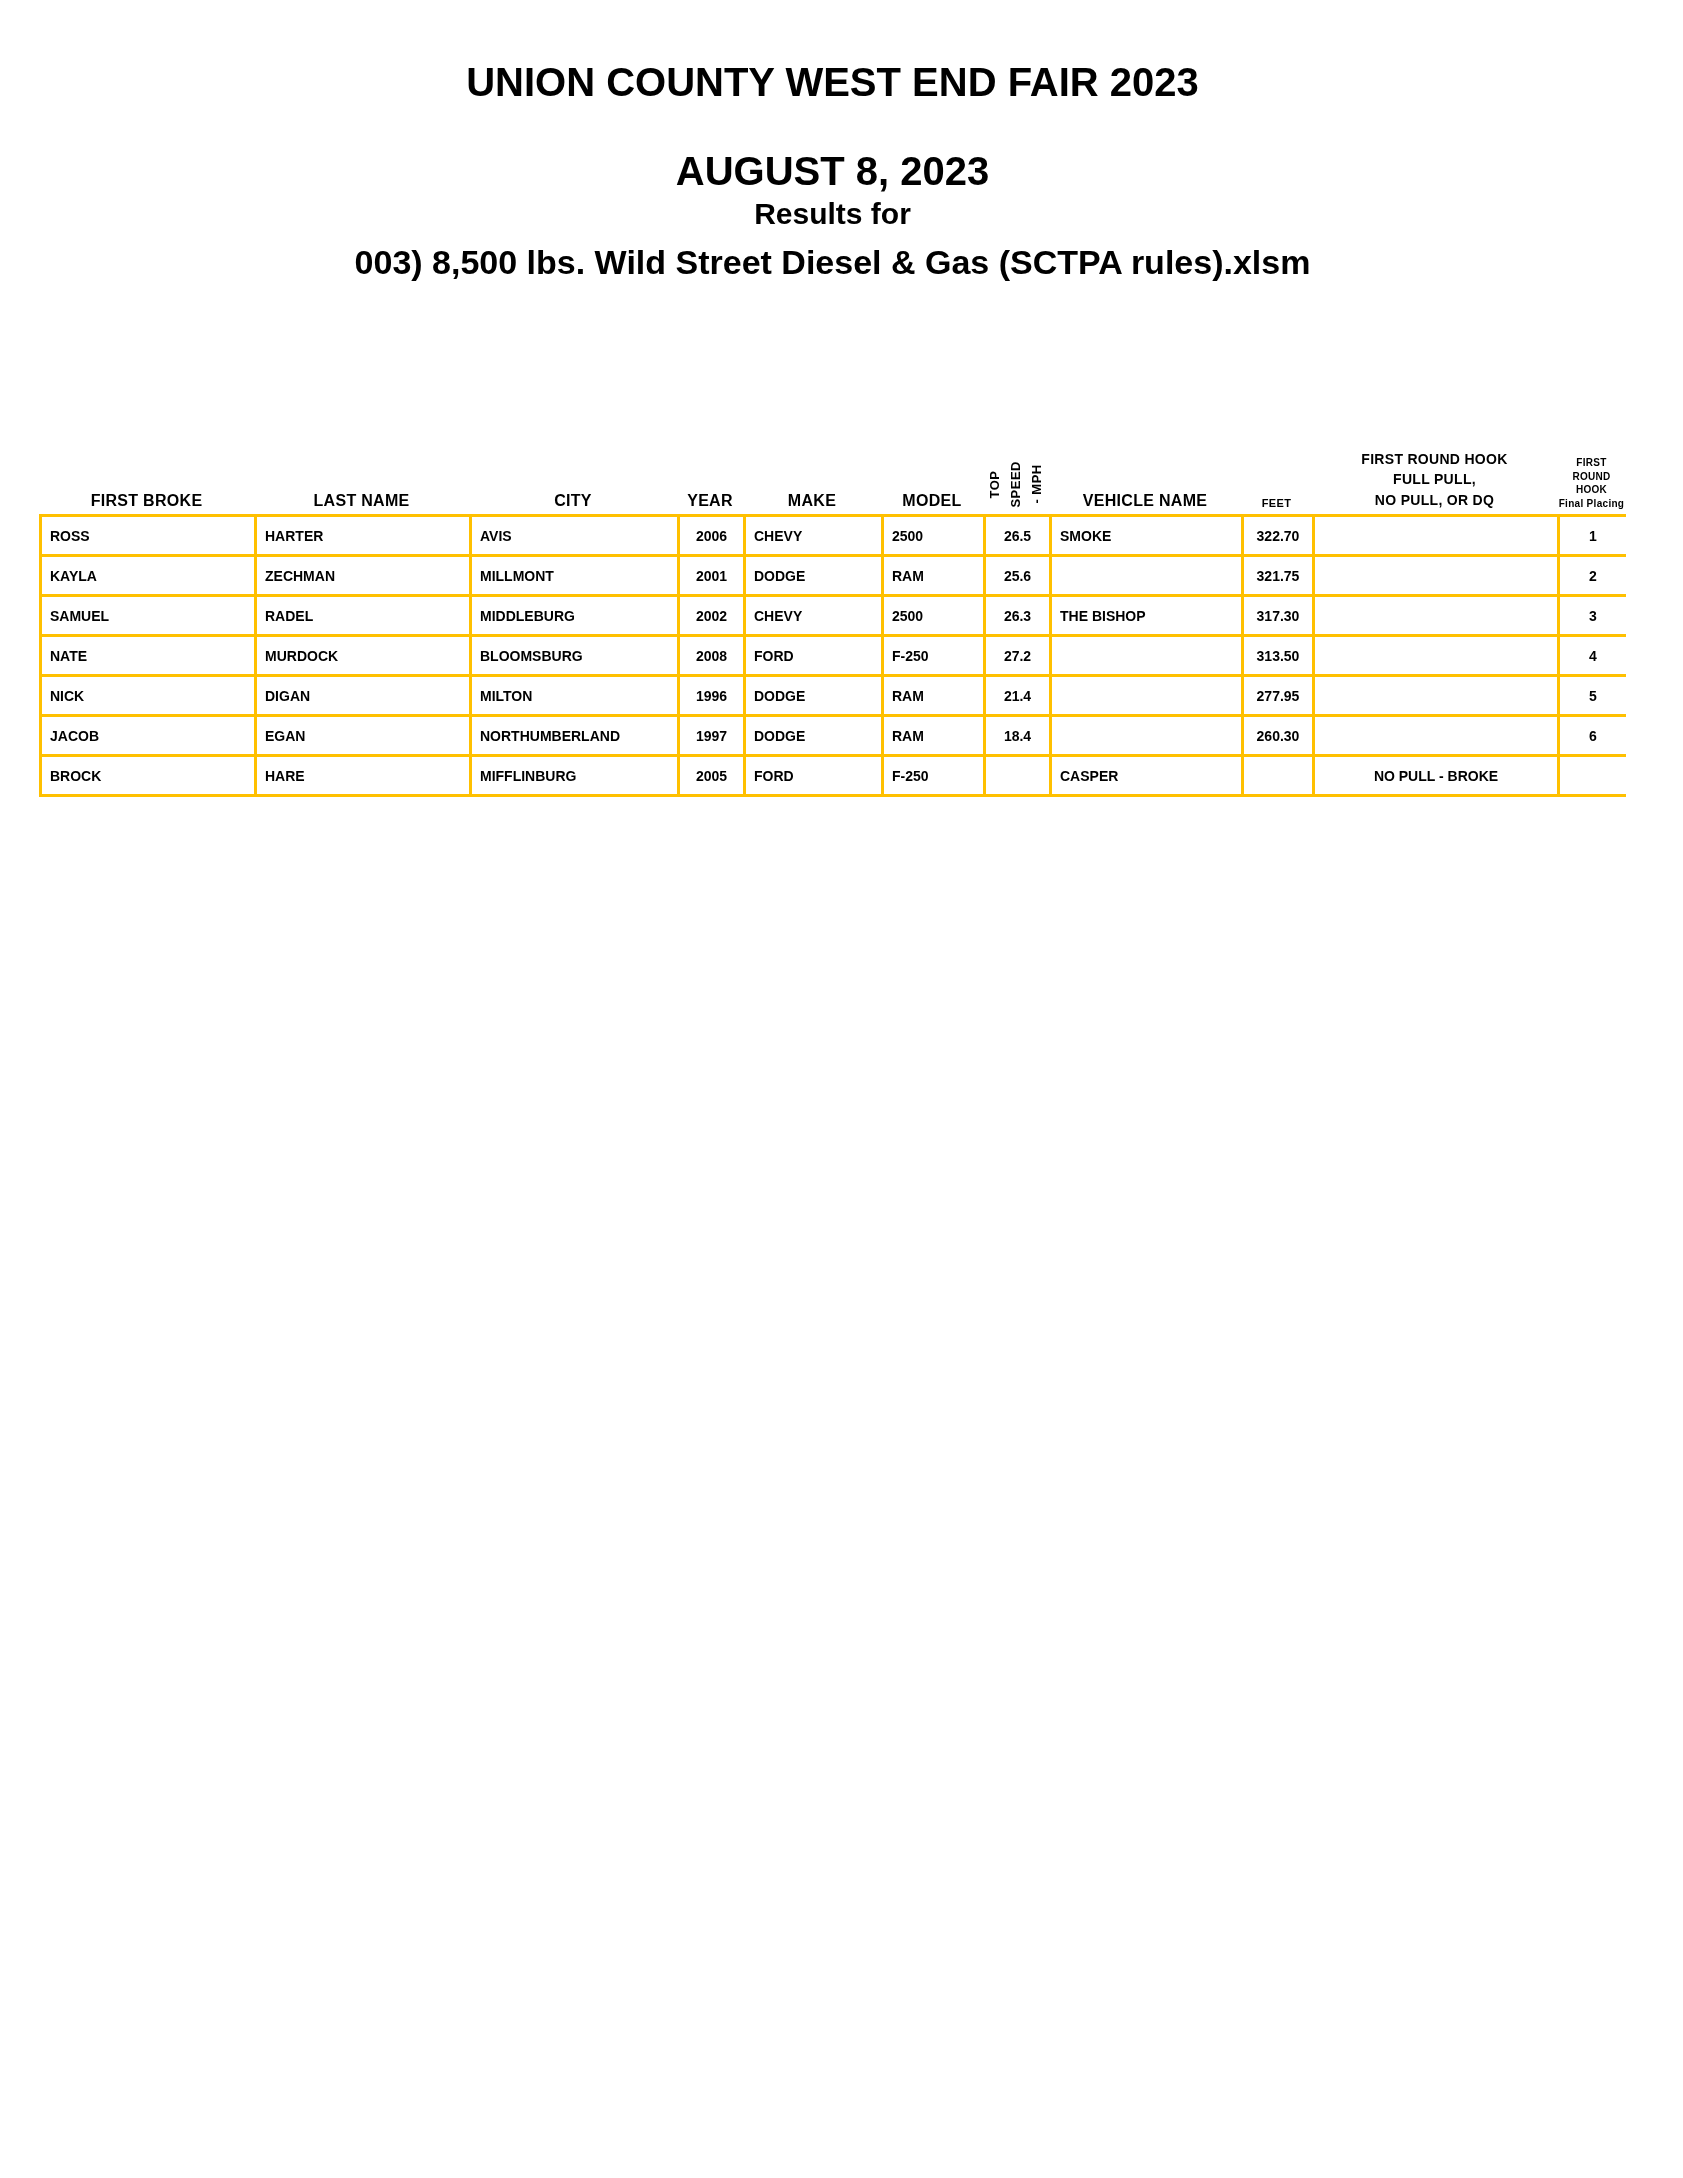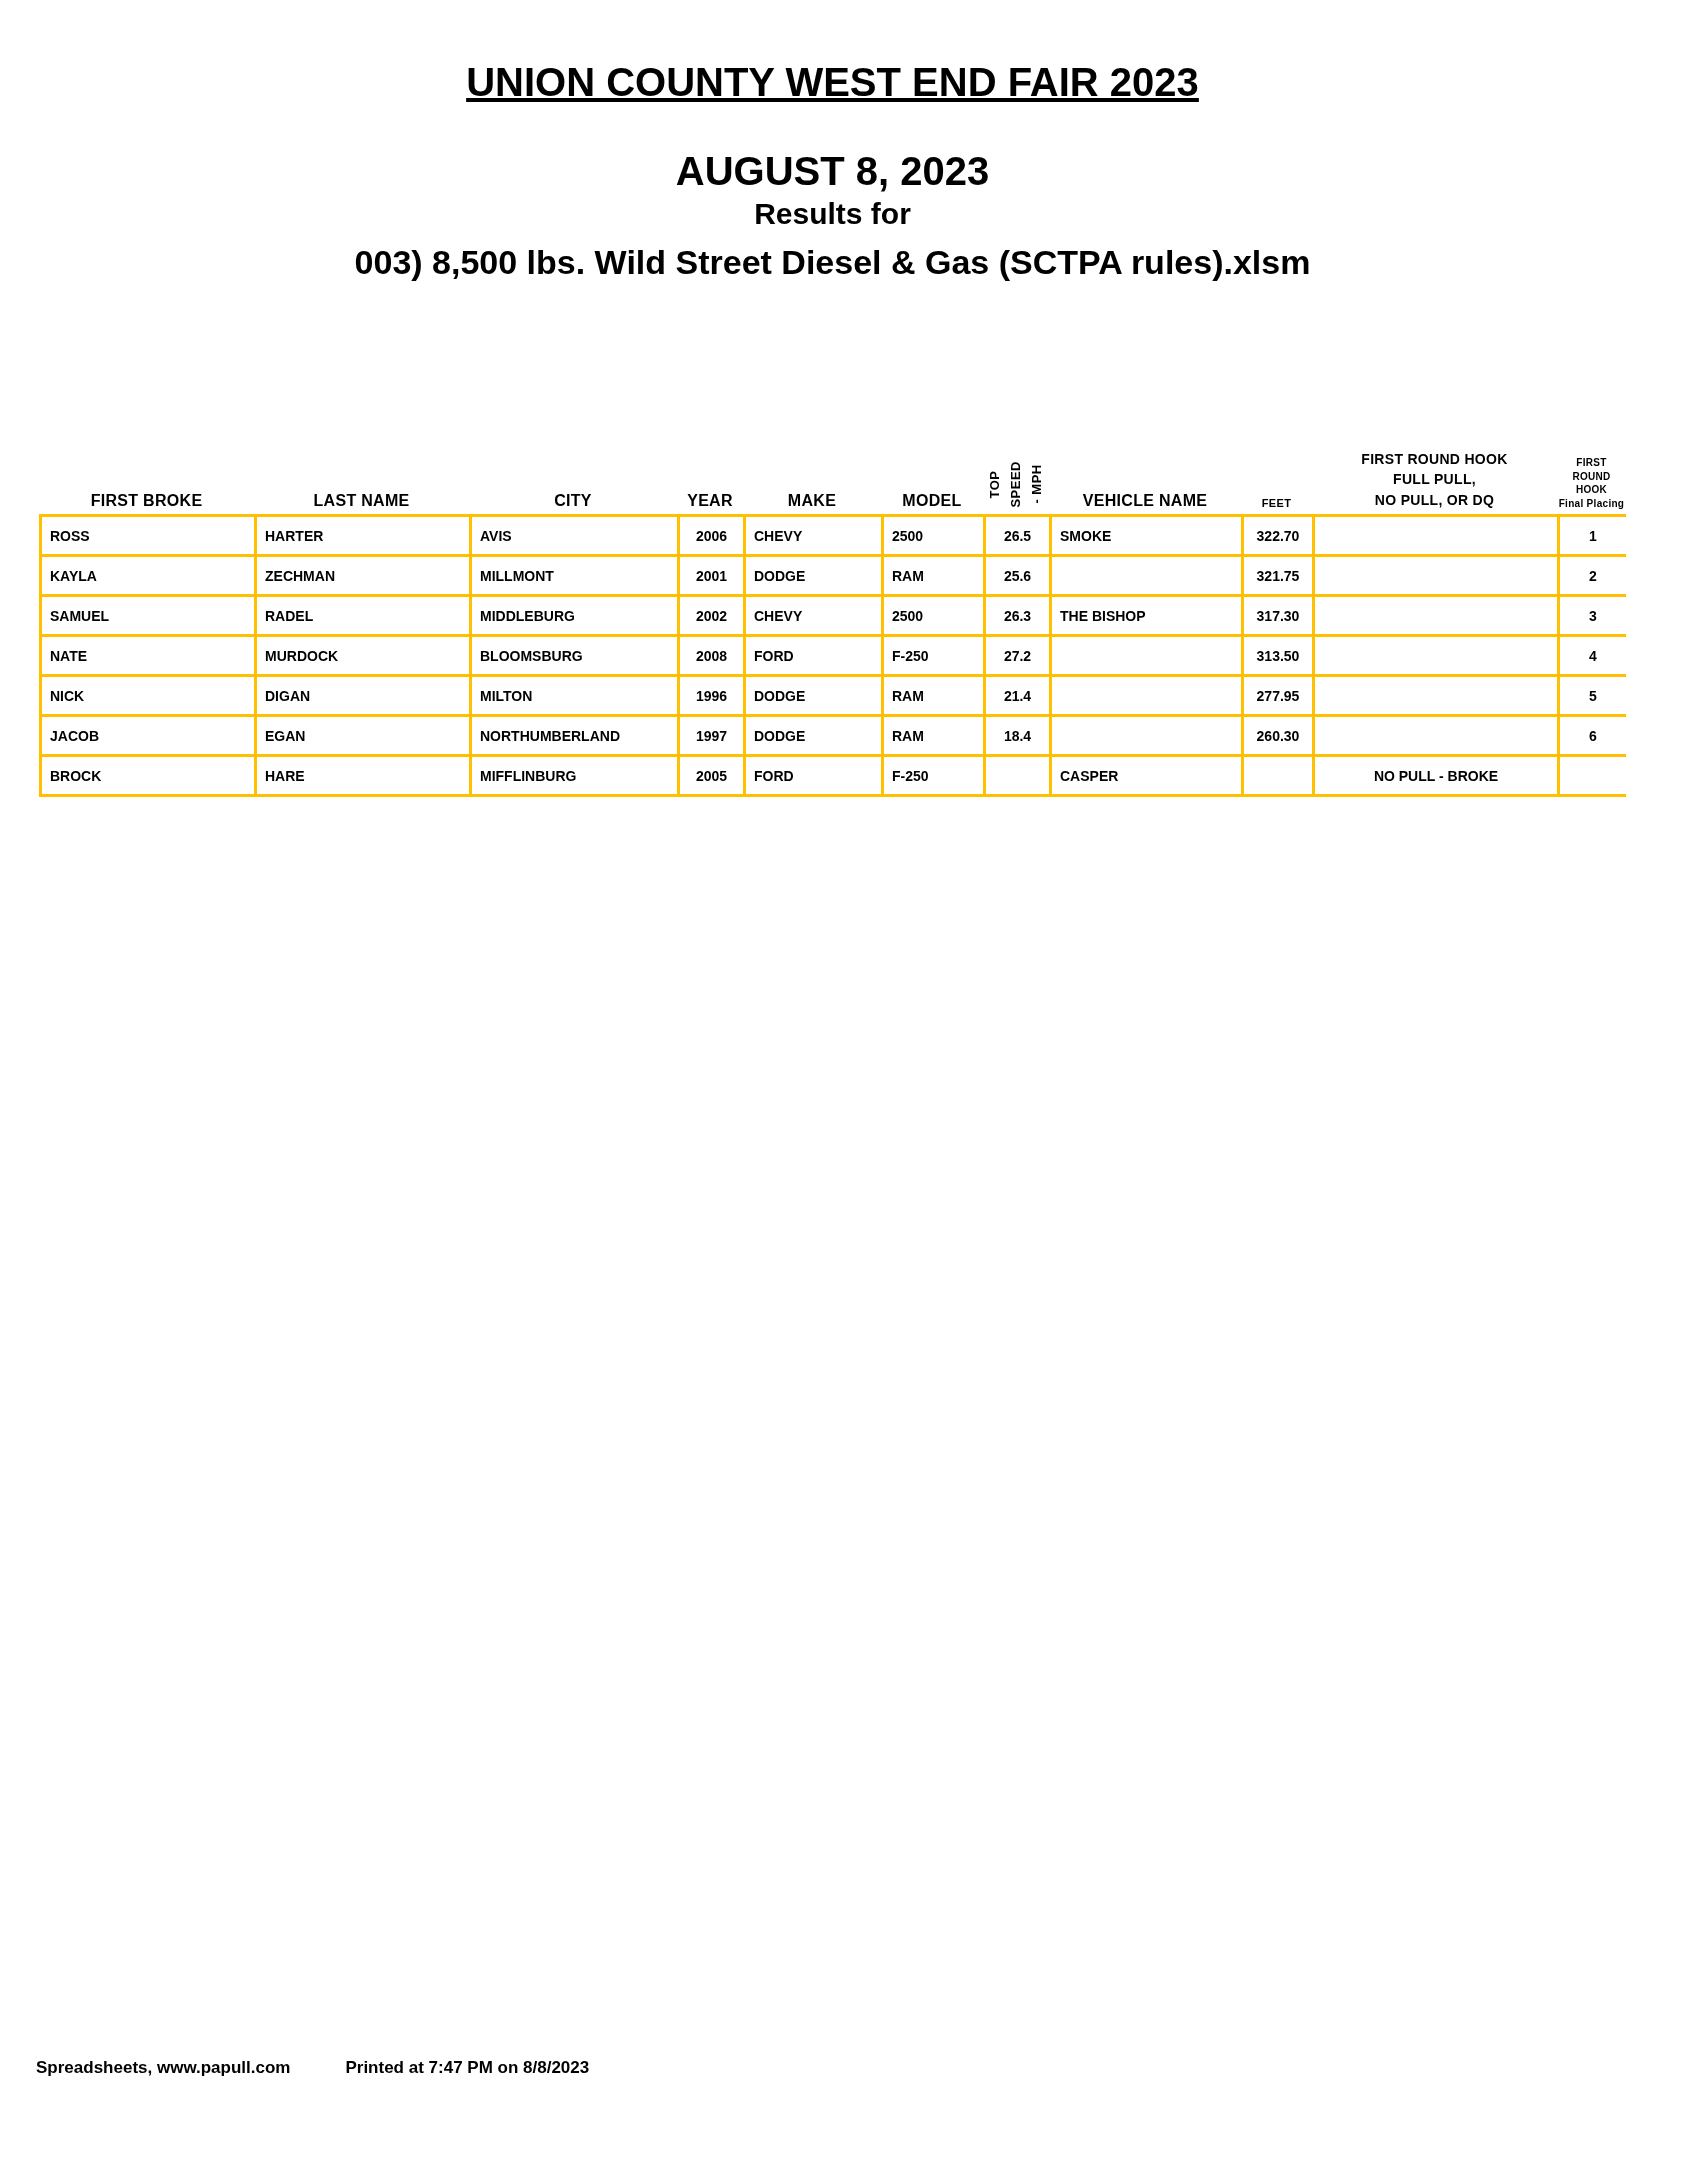--- a/index.html
+++ b/index.html
@@ -13,21 +13,21 @@
     overflow: hidden;
     position: relative;
   }
   #page { position: relative; width: 1683px; height: 2178px; }
 
   
   .titles {
     position: absolute; top: 59px; left: 39px; width: 1587px;
     text-align: center; font-weight: bold;
   }
-  .title-main  { font-size: 40px; line-height: 46px; margin-bottom: 15px; text-decoration: underline; }
+  .title-main  { font-size: 40px; line-height: 46px; margin-bottom: 15px; }
   .title-date  { font-size: 40px; line-height: 46px; margin-bottom: 2px; margin-top: 43px; }
   .title-event { font-size: 40px; line-height: 46px; margin-bottom: 12px; }
   .title-results { font-size: 30px; line-height: 36px; margin-bottom: 10px; }
   .title-class { font-size: 34px; line-height: 40px; }
 
   
   .grid-cols {
     display: grid;
     grid-template-columns: 215px 215px 208px 66px 138px 102px 66px 192px 71px 245px 69px;
   }
@@ -211,19 +211,16 @@
       <div class="cell ac"></div>
       <div class="cell al">CASPER</div>
       <div class="cell ac"></div>
       <div class="cell ac">NO PULL - BROKE</div>
       <div class="cell ac last"></div>
     </div>
 
   </div>
 
   <div class="footer">
-    <div class="footer-line2">
-      <span>Spreadsheets, www.papull.com</span><span class="footer-printed">Printed at 7:47 PM on 8/8/2023</span>
-    </div>
   </div>
 
 </div>
 
 
 </body></html>

